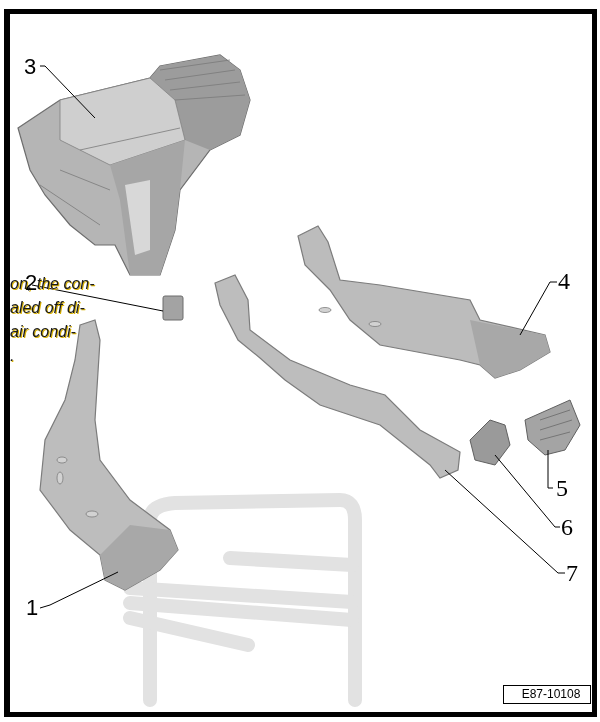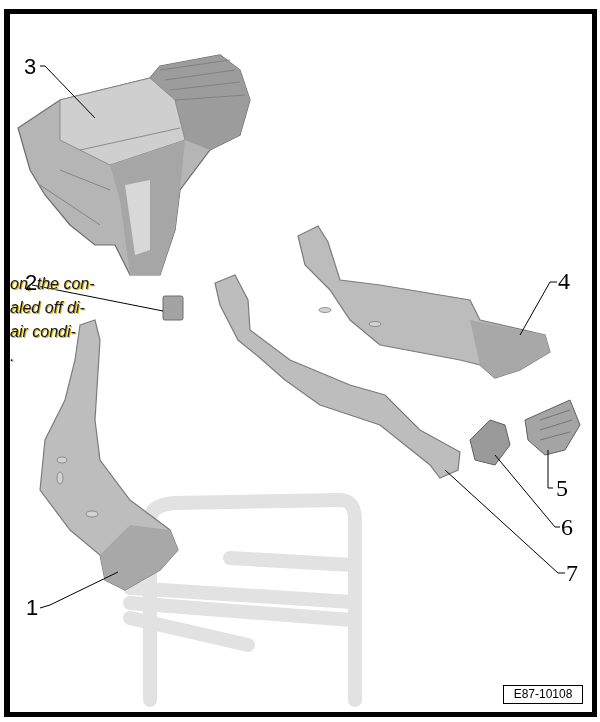--- a/index.html
+++ b/index.html
@@ -2,21 +2,21 @@
 <html><head>
 <meta charset="utf-8">
 <style>
   html,body{margin:0;padding:0;background:#ffffff;}
   body{width:600px;height:722px;position:relative;overflow:hidden;font-family:"Liberation Sans",sans-serif;}
   .frame{position:absolute;left:4px;top:9px;width:582px;height:698px;border:5px solid #000;border-left-width:6px;background:#fff;}
   svg.art{position:absolute;left:0;top:0;}
   .callout{position:absolute;font-family:"Liberation Sans",sans-serif;font-size:22px;color:#000;line-height:1;}
   .callout.serif{font-family:"Liberation Serif",serif;font-size:24px;}
   .ghost{position:absolute;left:10px;top:272px;font-family:"Liberation Sans",sans-serif;font-style:italic;font-size:16px;line-height:24px;color:#1a1a1a;white-space:pre;text-shadow:1px 1px 0 #d9b200;}
-  .figid{position:absolute;left:503px;top:685px;width:78px;height:17px;border:1.5px solid #000;font-size:12px;line-height:17px;text-align:center;background:#fff;}
+  .figid{position:absolute;left:503px;top:685px;width:78px;height:17px;border:1.5px solid #000;font-size:12px;line-height:17px;text-align:center;background:#fff;padding-left:8px;}
 </style>
 </head>
 <body>
 
 <div class="frame"></div>
 
 <svg class="art" width="600" height="722" viewBox="0 0 600 722">
 
   <g fill="none" stroke="#e2e2e2" stroke-width="14" stroke-linecap="round">
     <path d="M150 700 L150 520 Q150 505 175 503 L340 500 Q355 500 355 520 L355 700"></path>

